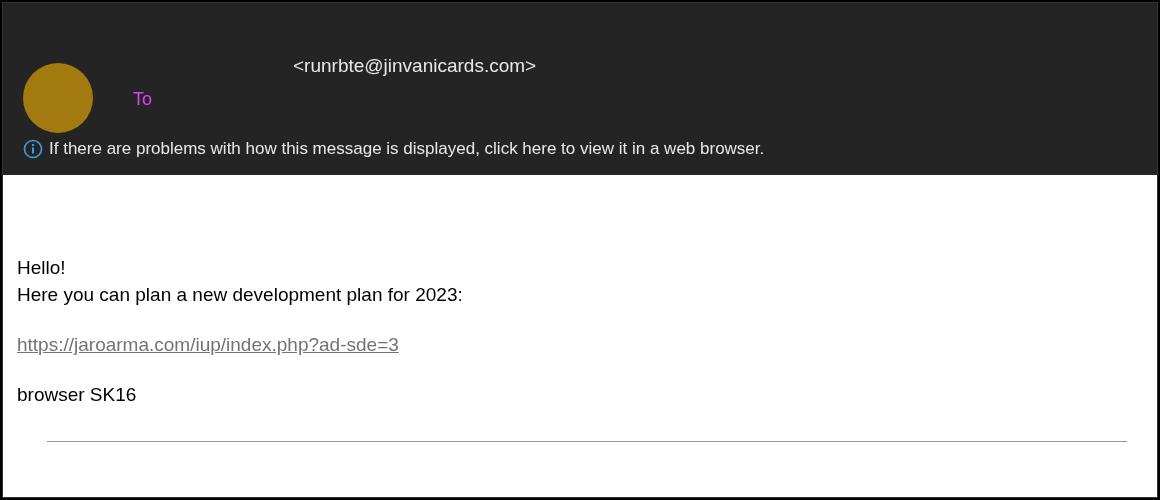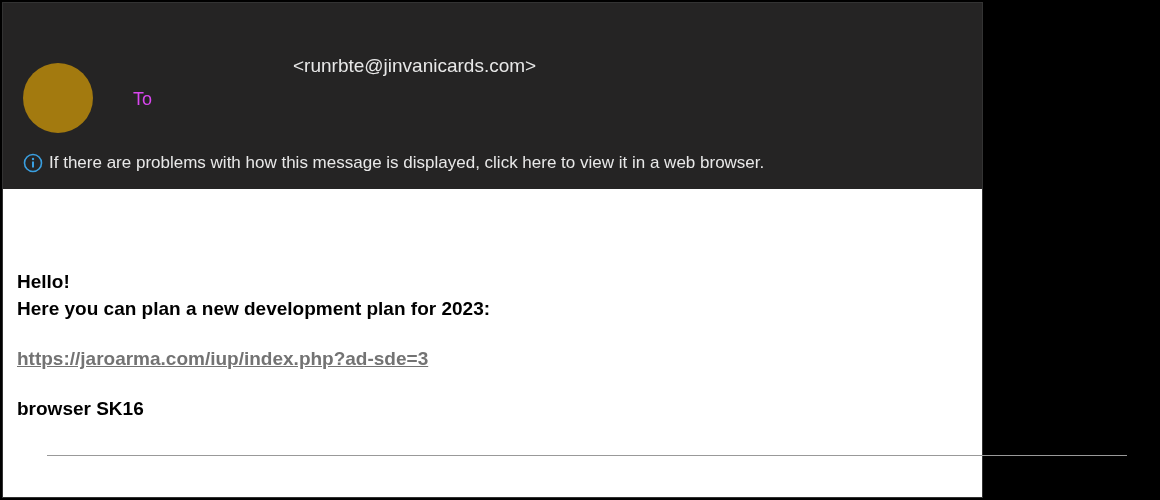--- a/index.html
+++ b/index.html
@@ -8,21 +8,21 @@
       box-sizing: border-box;
     }
     body {
       font-family: 'Segoe UI', Tahoma, Geneva, Verdana, sans-serif;
       width: 1160px;
       height: 500px;
       background: #000;
       overflow: hidden;
     }
     .container {
-      width: 981px;
+      width: 1156px;
       height: 496px;
       margin: 2px;
       border: 1px solid #333;
       background: #fff;
     }
     .header {
       background: #252424;
       padding: 20px 20px 10px 20px;
       color: #e0e0e0;
     }
@@ -55,41 +55,40 @@
     }
     .to-label {
       color: #d946ef;
       font-size: 18px;
       margin-top: 12px;
       margin-left: 10px;
     }
     .info-bar {
       display: flex;
       align-items: center;
-      margin-top: 20px;
+      margin-top: 6px;
       padding-bottom: 6px;
     }
     .info-icon {
       width: 20px;
       height: 20px;
       margin-right: 6px;
       flex-shrink: 0;
     }
     .info-icon svg {
       display: block;
     }
     .info-text {
       color: #e8e8e8;
       font-size: 17px;
       font-weight: 500;
     }
     .body-area {
       background: #fff;
       padding: 80px 14px 20px 14px;
-      font-weight: bold;
     }
     .body-line {
       font-size: 19px;
       color: #000;
       line-height: 1.4;
     }
     .body-spacer {
       height: 26px;
     }
     .body-link {

